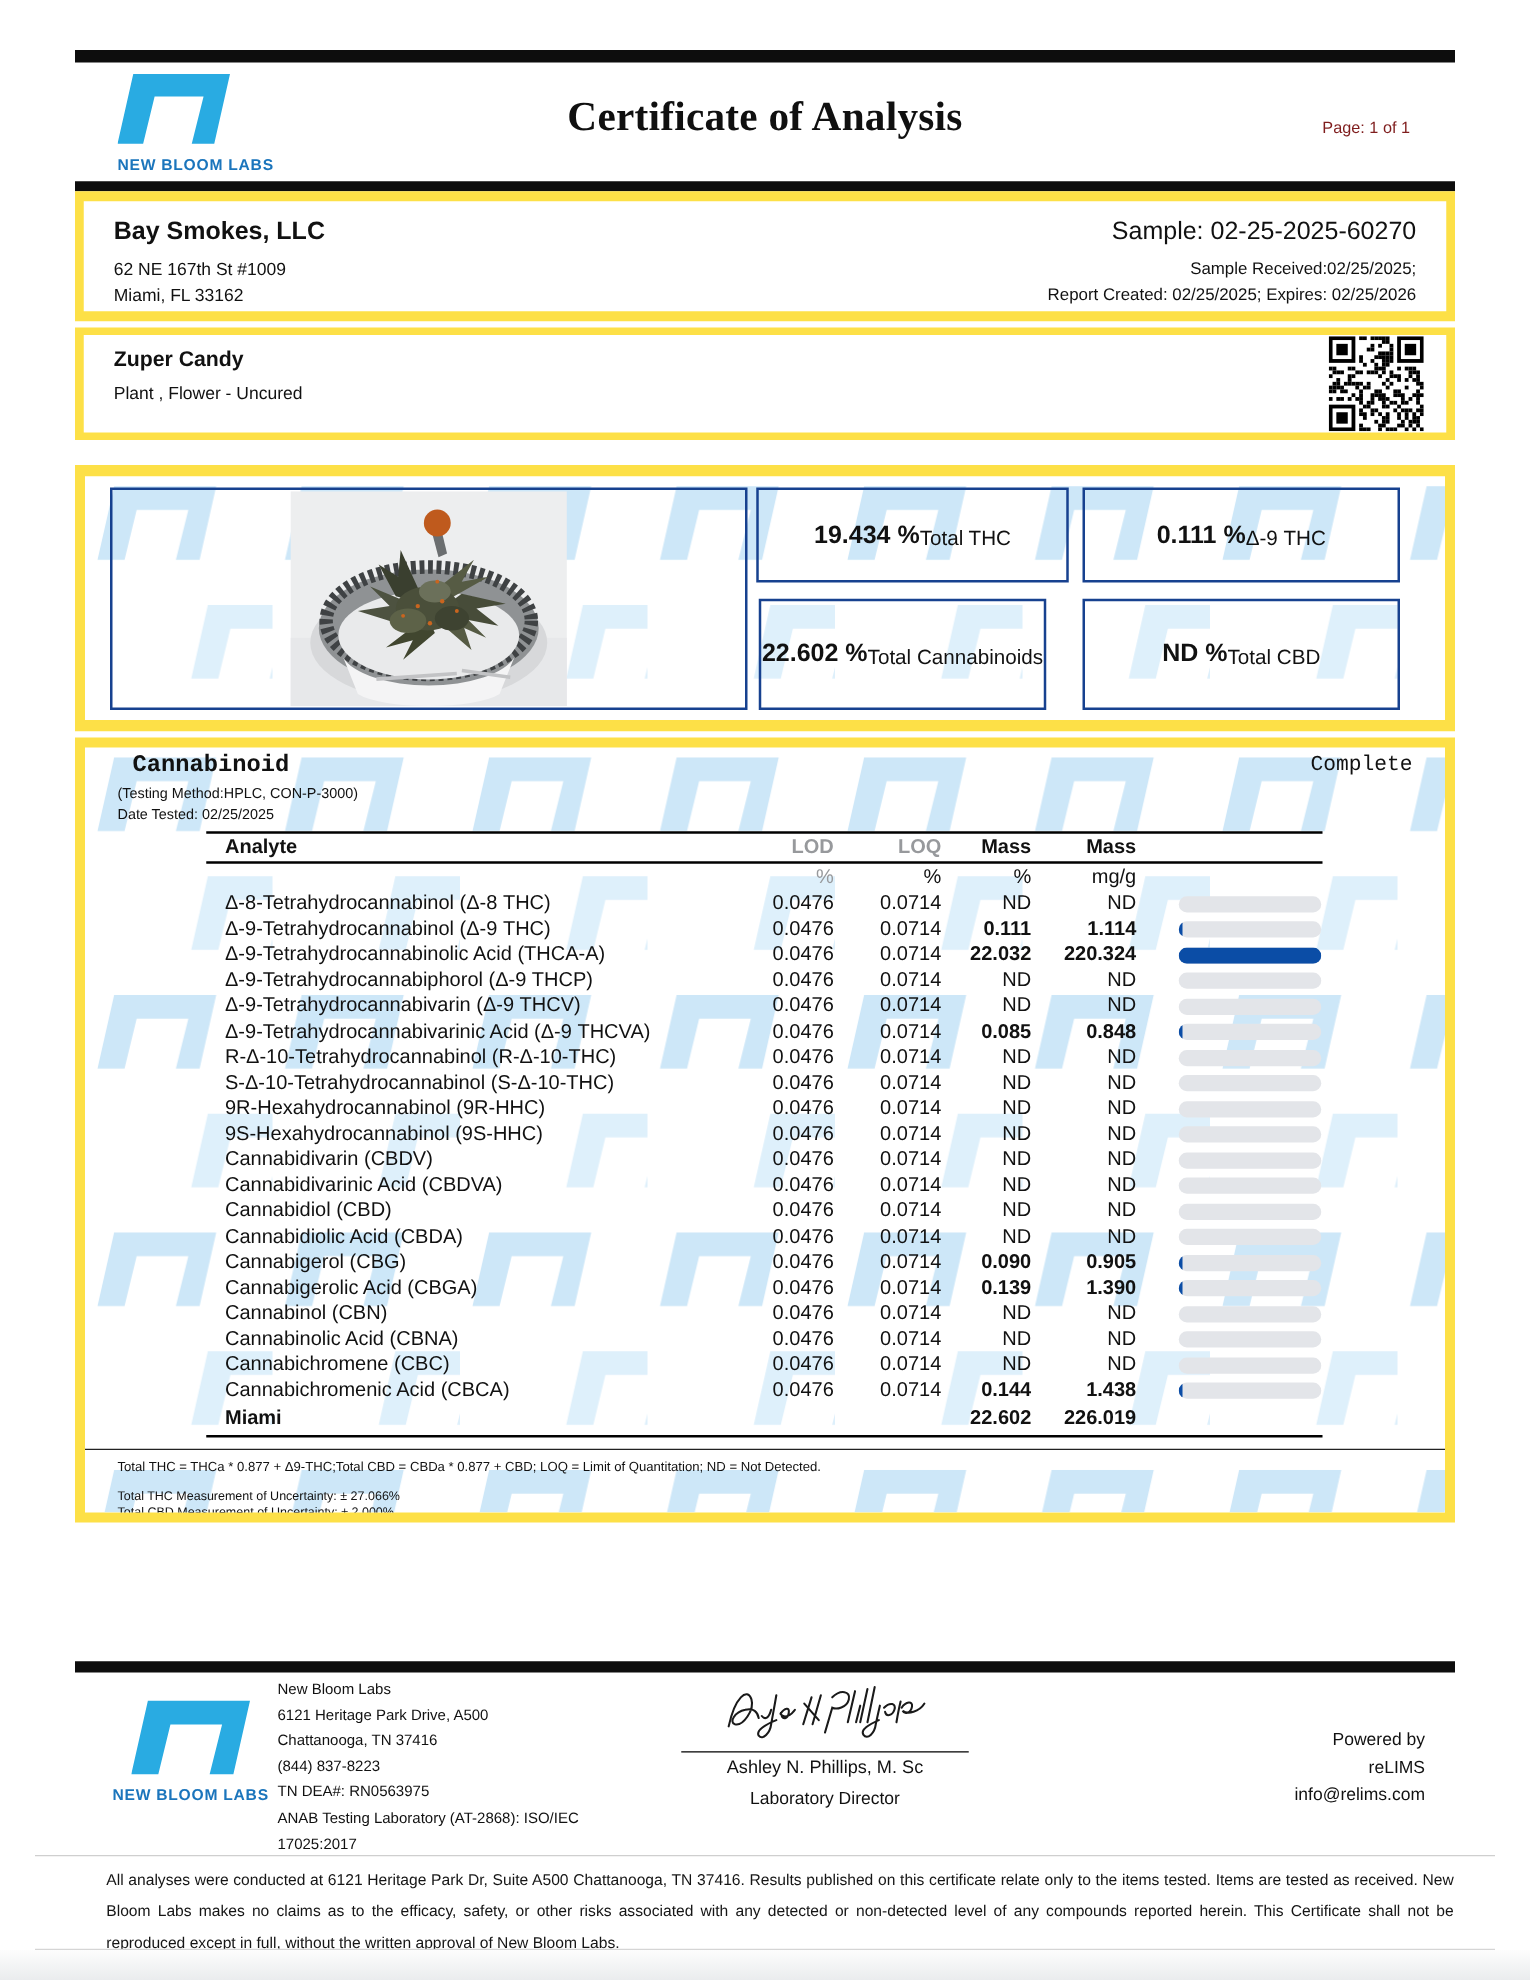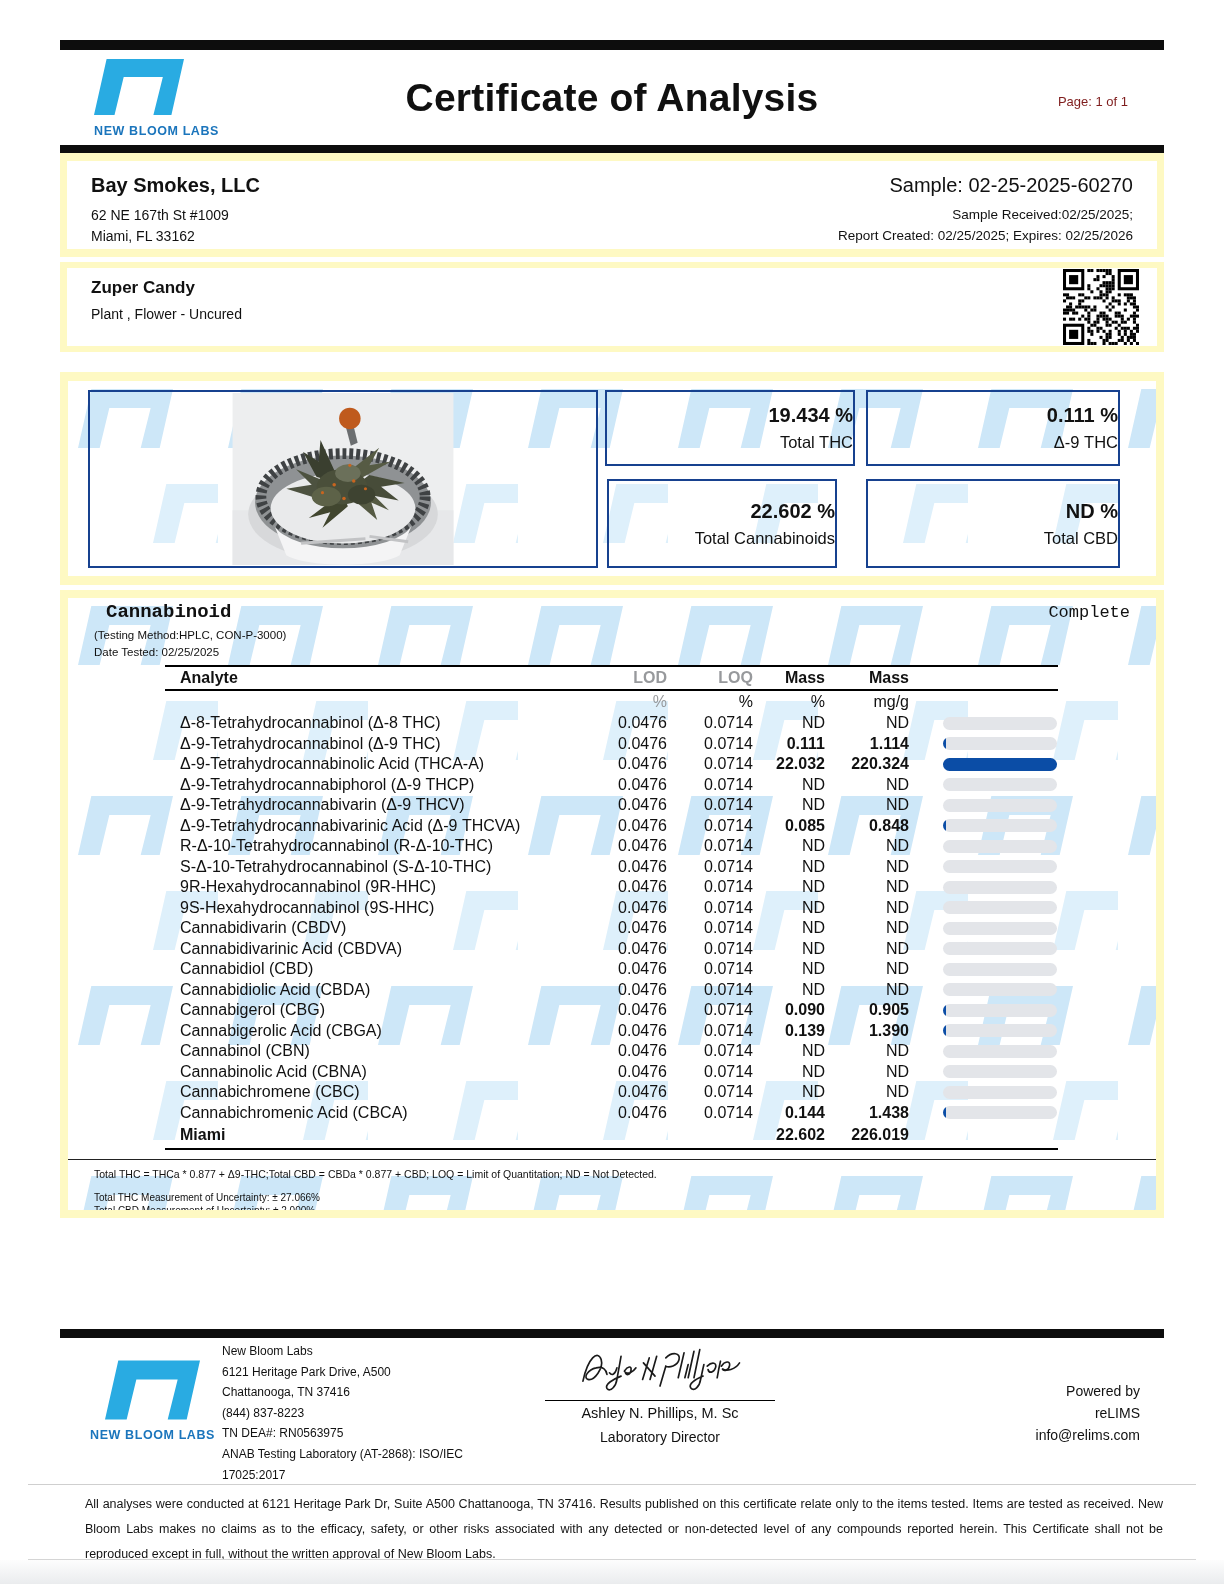--- a/index.html
+++ b/index.html
@@ -1,36 +1,36 @@
 <!DOCTYPE html>
 <html><head>
 <meta charset="utf-8">
 <style>
   html,body{margin:0;padding:0;background:#fff;}
   body{width:1224px;height:1584px;position:relative;font-family:"Liberation Sans","DejaVu Sans",sans-serif;color:#111;}
   .abs{position:absolute;}
   .blackbar{background:#0d0d0d;}
   
   .brand-text{font-size:12.5px;font-weight:700;color:#1b75bc;letter-spacing:.6px;margin-top:4px;}
-  .coa-title{font-size:39px;font-weight:700;color:#101010;letter-spacing:.2px;}
+  .coa-title{font-size:33px;font-weight:700;color:#101010;letter-spacing:.2px;font-family:Liberation Serif, serif;}
   .page-no{font-size:13px;color:#7f1d1d;}
   
-  .panel{background:#fef9c3;}
+  .panel{background:#fde047;}
   .panel-inner{background:#fff;position:relative;height:100%;box-sizing:border-box;}
   .client-name{font-size:20px;font-weight:700;}
   .client-addr{font-size:14px;line-height:21px;margin-top:8px;}
   .sample-big{font-size:20px;}
   .sample-sub{font-size:13.5px;line-height:21px;margin-top:7px;}
   .prod-name{font-size:17px;font-weight:700;}
   .prod-type{font-size:14px;margin-top:8px;}
   
   .wm{position:absolute;left:0;top:0;width:100%;height:100%;}
   .wm-host{overflow:hidden;}
   
-  .sumbox{position:absolute;border:2px solid #17418f;display:flex;flex-direction:column;align-items:flex-end;justify-content:center;box-sizing:border-box;}
+  .sumbox{position:absolute;border:2px solid #17418f;display:flex;flex-direction:row;align-items:center;justify-content:center;box-sizing:border-box;}
   .sum-val{font-size:20px;font-weight:700;}
   .sum-lab{font-size:16.5px;margin-top:6px;}
   .photo-frame{position:absolute;border:2px solid #17418f;display:flex;align-items:center;justify-content:center;box-sizing:border-box;}
   
   .sec-head{display:flex;justify-content:space-between;align-items:center;padding:2px 26px 0 38px;height:24px;position:relative;font-family:Liberation Mono, monospace;}
   .sec-title{font-size:19px;font-weight:700;}
   .sec-status{font-size:17px;}
   .sec-meta{font-size:11.5px;padding:0 26px;margin-top:2px;line-height:14px;position:relative;}
   .ctable{margin:6px 0 0 97px;width:893px;position:relative;font-size:16px;}
   .thead,.trow,.turow,.ttotal{display:grid;grid-template-columns:1fr 80px 86px 72px 84px 149px;align-items:center;box-sizing:border-box;padding-left:15px;}

